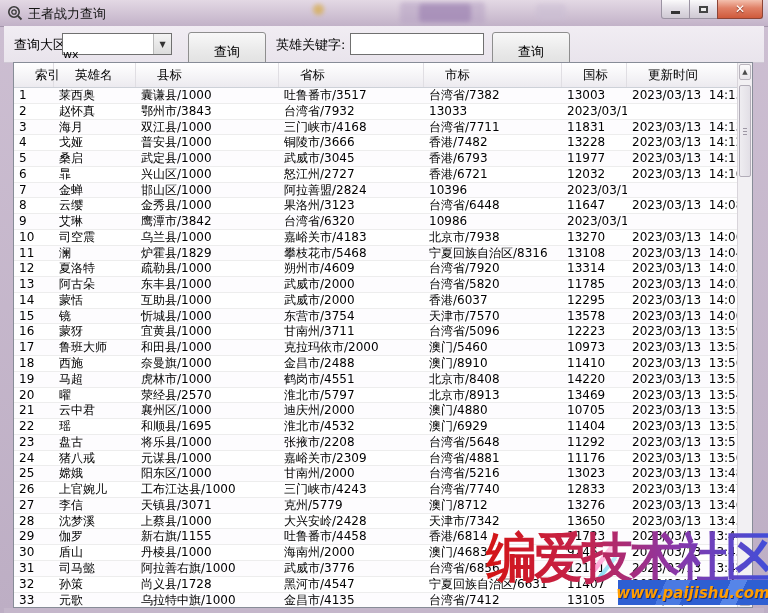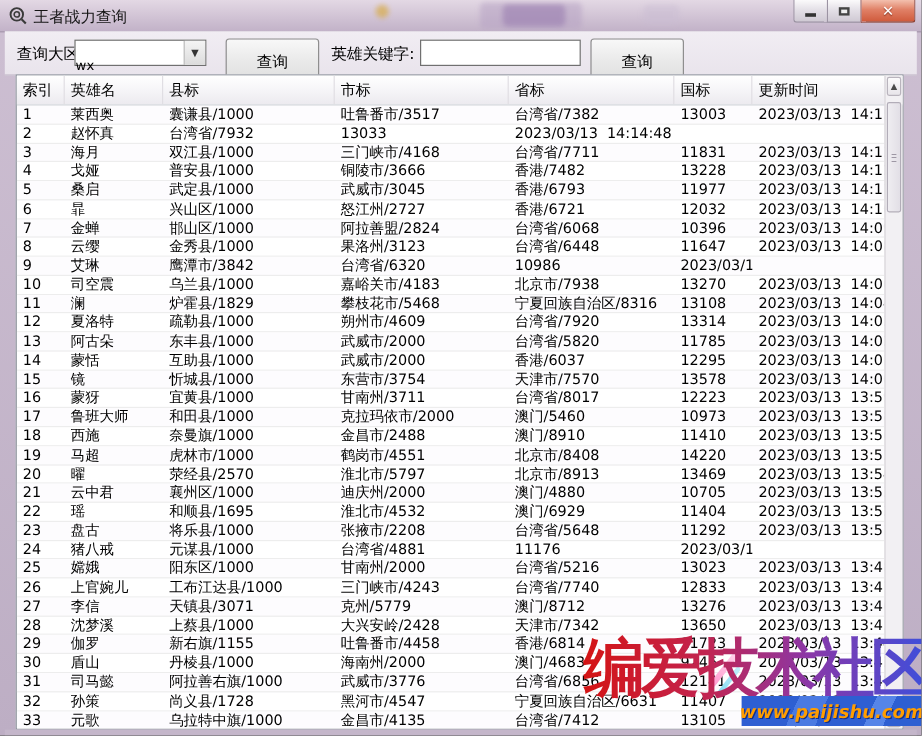--- a/index.html
+++ b/index.html
@@ -45,21 +45,21 @@
     display:flex;align-items:center;justify-content:center;cursor:default;}
   .input{position:absolute;left:346px;top:7px;width:134px;height:22px;box-sizing:border-box;
     border:1px solid #707070;background:#fff;font-size:12px;padding:0 4px;
     font-family:"DejaVu Sans","Liberation Sans",sans-serif;}
   
   .table{position:absolute;left:13px;top:62px;width:740px;height:546px;box-sizing:border-box;
     background:#fff;border:1px solid #878c97;}
   .grid-row{display:grid;grid-template-columns:40px 82px 143px 145px 138px 65px 1fr;}
   .thead{height:24px;border-bottom:1px solid #cdd1d8;
     background:linear-gradient(180deg,#ffffff,#f4f3f6 60%,#eceaef);}
-  .thead .hcell{font-size:12.5px;color:#000;display:flex;align-items:center;padding-left:5px;
+  .thead .hcell{font-size:12.5px;color:#000;display:flex;align-items:center;padding-left:21px;
     border-right:1px solid #e0dee3;box-sizing:border-box;white-space:pre;}
   .tbody{position:absolute;left:0;top:25px;right:15px;bottom:0;overflow:hidden;}
   .trow{height:15.78px;border-bottom:1px solid #ededed;box-sizing:border-box;}
   .trow:nth-child(odd){background:#fdfcfe;}
   .cell{font-size:12px;color:#000;line-height:14.5px;padding-left:5px;white-space:pre;
     overflow:hidden;box-sizing:border-box;}
   
   .vscroll{position:absolute;right:0;top:0;bottom:0;width:15px;background:#f2f0f3;
     border-left:1px solid #d8d4da;box-sizing:border-box;}
   .sbtn{position:absolute;left:1px;right:1px;height:16px;box-sizing:border-box;
@@ -128,38 +128,39 @@
     <span class="tb-label" style="left:272px">英雄关键字:</span>
     <input class="input" type="text" value="" style="">
     <div class="btn" style="left:488px">查询</div>
   </div>
 
   <div class="table">
     <div class="thead grid-row">
         <div class="hcell">索引</div>
         <div class="hcell">英雄名</div>
         <div class="hcell">县标</div>
+        <div class="hcell">省标</div>
         <div class="hcell">市标</div>
-        <div class="hcell">省标</div>
         <div class="hcell">国标</div>
         <div class="hcell">更新时间</div>
       </div>
     <div class="tbody">
         <div class="trow grid-row">
           <div class="cell">1</div>
           <div class="cell">莱西奥</div>
           <div class="cell">囊谦县/1000</div>
           <div class="cell">吐鲁番市/3517</div>
           <div class="cell">台湾省/7382</div>
           <div class="cell">13003</div>
           <div class="cell">2023/03/13  14:15:50</div>
         </div>
         <div class="trow grid-row">
           <div class="cell">2</div>
           <div class="cell">赵怀真</div>
+          <div class="cell">鄂州市/3843</div>
           <div class="cell">台湾省/7932</div>
           <div class="cell">13033</div>
           <div class="cell">2023/03/13  14:14:48</div>
         </div>
         <div class="trow grid-row">
           <div class="cell">3</div>
           <div class="cell">海月</div>
           <div class="cell">双江县/1000</div>
           <div class="cell">三门峡市/4168</div>
           <div class="cell">台湾省/7711</div>
@@ -191,21 +192,20 @@
           <div class="cell">怒江州/2727</div>
           <div class="cell">香港/6721</div>
           <div class="cell">12032</div>
           <div class="cell">2023/03/13  14:10:28</div>
         </div>
         <div class="trow grid-row">
           <div class="cell">7</div>
           <div class="cell">金蝉</div>
           <div class="cell">邯山区/1000</div>
           <div class="cell">阿拉善盟/2824</div>
-          <div class="cell">台湾省/6068</div>
           <div class="cell">10396</div>
           <div class="cell">2023/03/13  14:09:16</div>
         </div>
         <div class="trow grid-row">
           <div class="cell">8</div>
           <div class="cell">云缨</div>
           <div class="cell">金秀县/1000</div>
           <div class="cell">果洛州/3123</div>
           <div class="cell">台湾省/6448</div>
           <div class="cell">11647</div>
@@ -271,21 +271,21 @@
           <div class="cell">东营市/3754</div>
           <div class="cell">天津市/7570</div>
           <div class="cell">13578</div>
           <div class="cell">2023/03/13  14:00:21</div>
         </div>
         <div class="trow grid-row">
           <div class="cell">16</div>
           <div class="cell">蒙犽</div>
           <div class="cell">宜黄县/1000</div>
           <div class="cell">甘南州/3711</div>
-          <div class="cell">台湾省/8017</div>
+          <div class="cell">台湾省/5096</div>
           <div class="cell">12223</div>
           <div class="cell">2023/03/13  13:59:11</div>
         </div>
         <div class="trow grid-row">
           <div class="cell">17</div>
           <div class="cell">鲁班大师</div>
           <div class="cell">和田县/1000</div>
           <div class="cell">克拉玛依市/2000</div>
           <div class="cell">澳门/5460</div>
           <div class="cell">10973</div>
@@ -342,20 +342,21 @@
           <div class="cell">将乐县/1000</div>
           <div class="cell">张掖市/2208</div>
           <div class="cell">台湾省/5648</div>
           <div class="cell">11292</div>
           <div class="cell">2023/03/13  13:51:07</div>
         </div>
         <div class="trow grid-row">
           <div class="cell">24</div>
           <div class="cell">猪八戒</div>
           <div class="cell">元谋县/1000</div>
+          <div class="cell">嘉峪关市/2309</div>
           <div class="cell">台湾省/4881</div>
           <div class="cell">11176</div>
           <div class="cell">2023/03/13  13:50:00</div>
         </div>
         <div class="trow grid-row">
           <div class="cell">25</div>
           <div class="cell">嫦娥</div>
           <div class="cell">阳东区/1000</div>
           <div class="cell">甘南州/2000</div>
           <div class="cell">台湾省/5216</div>

